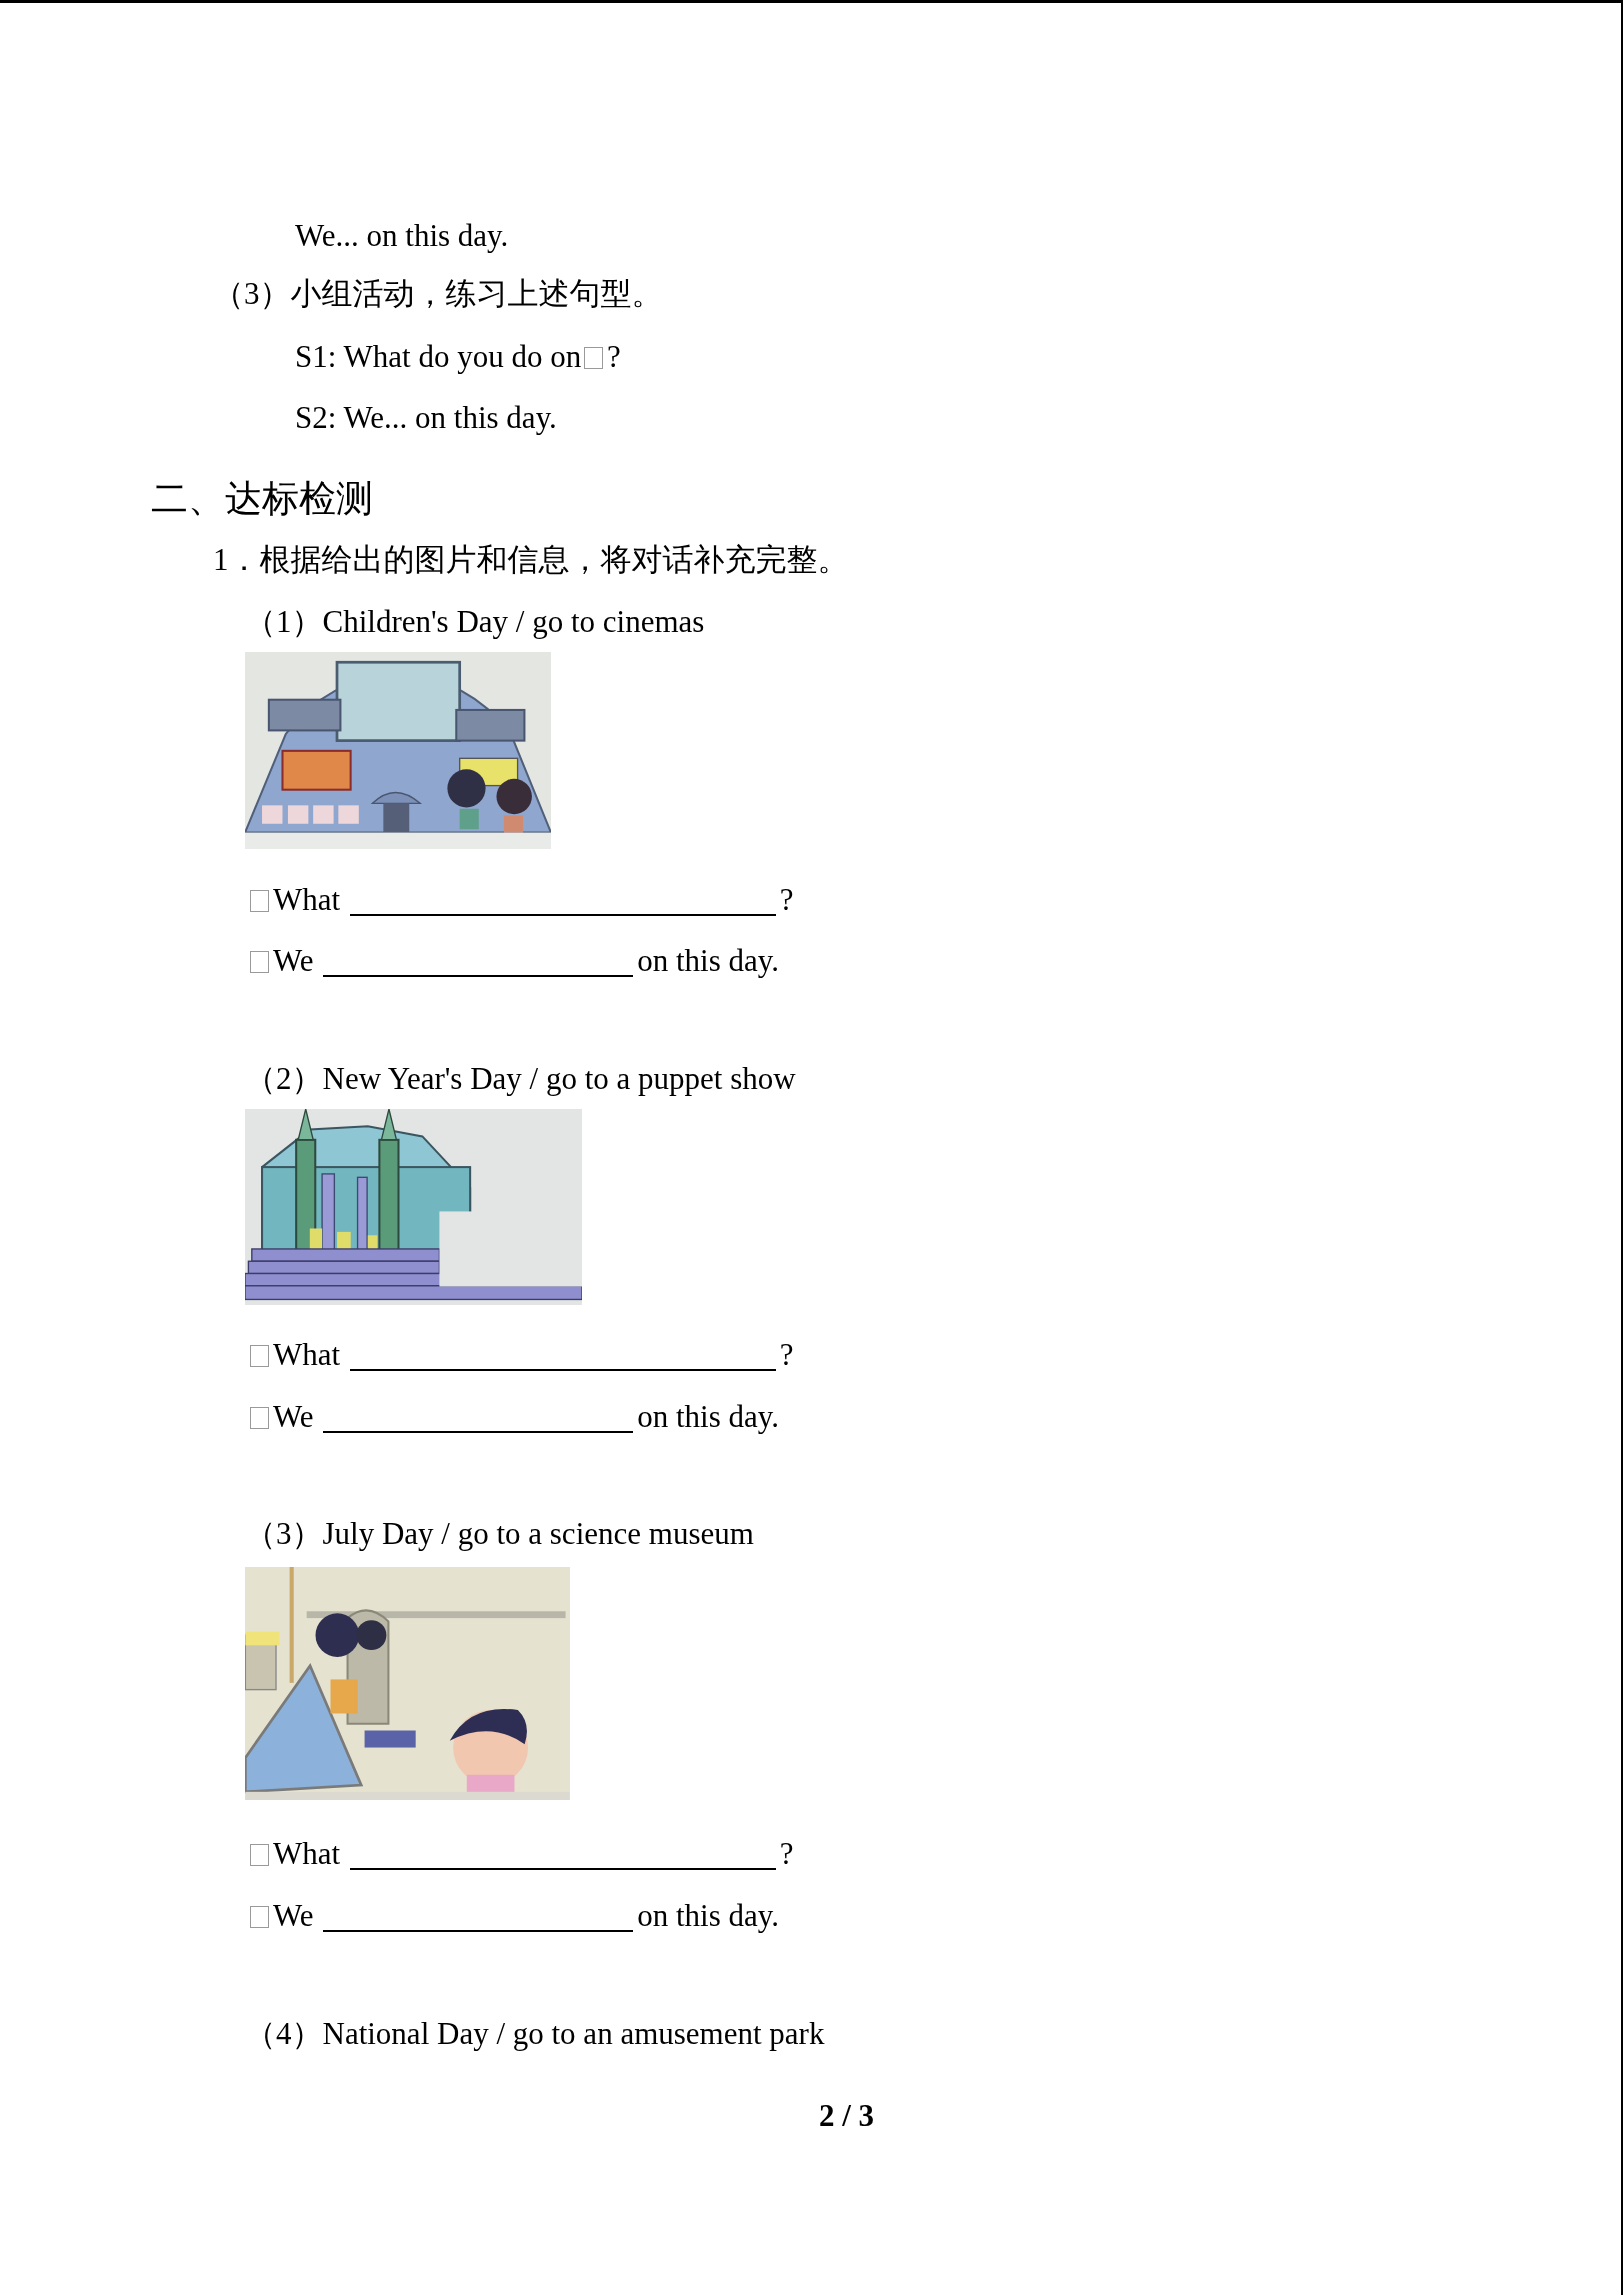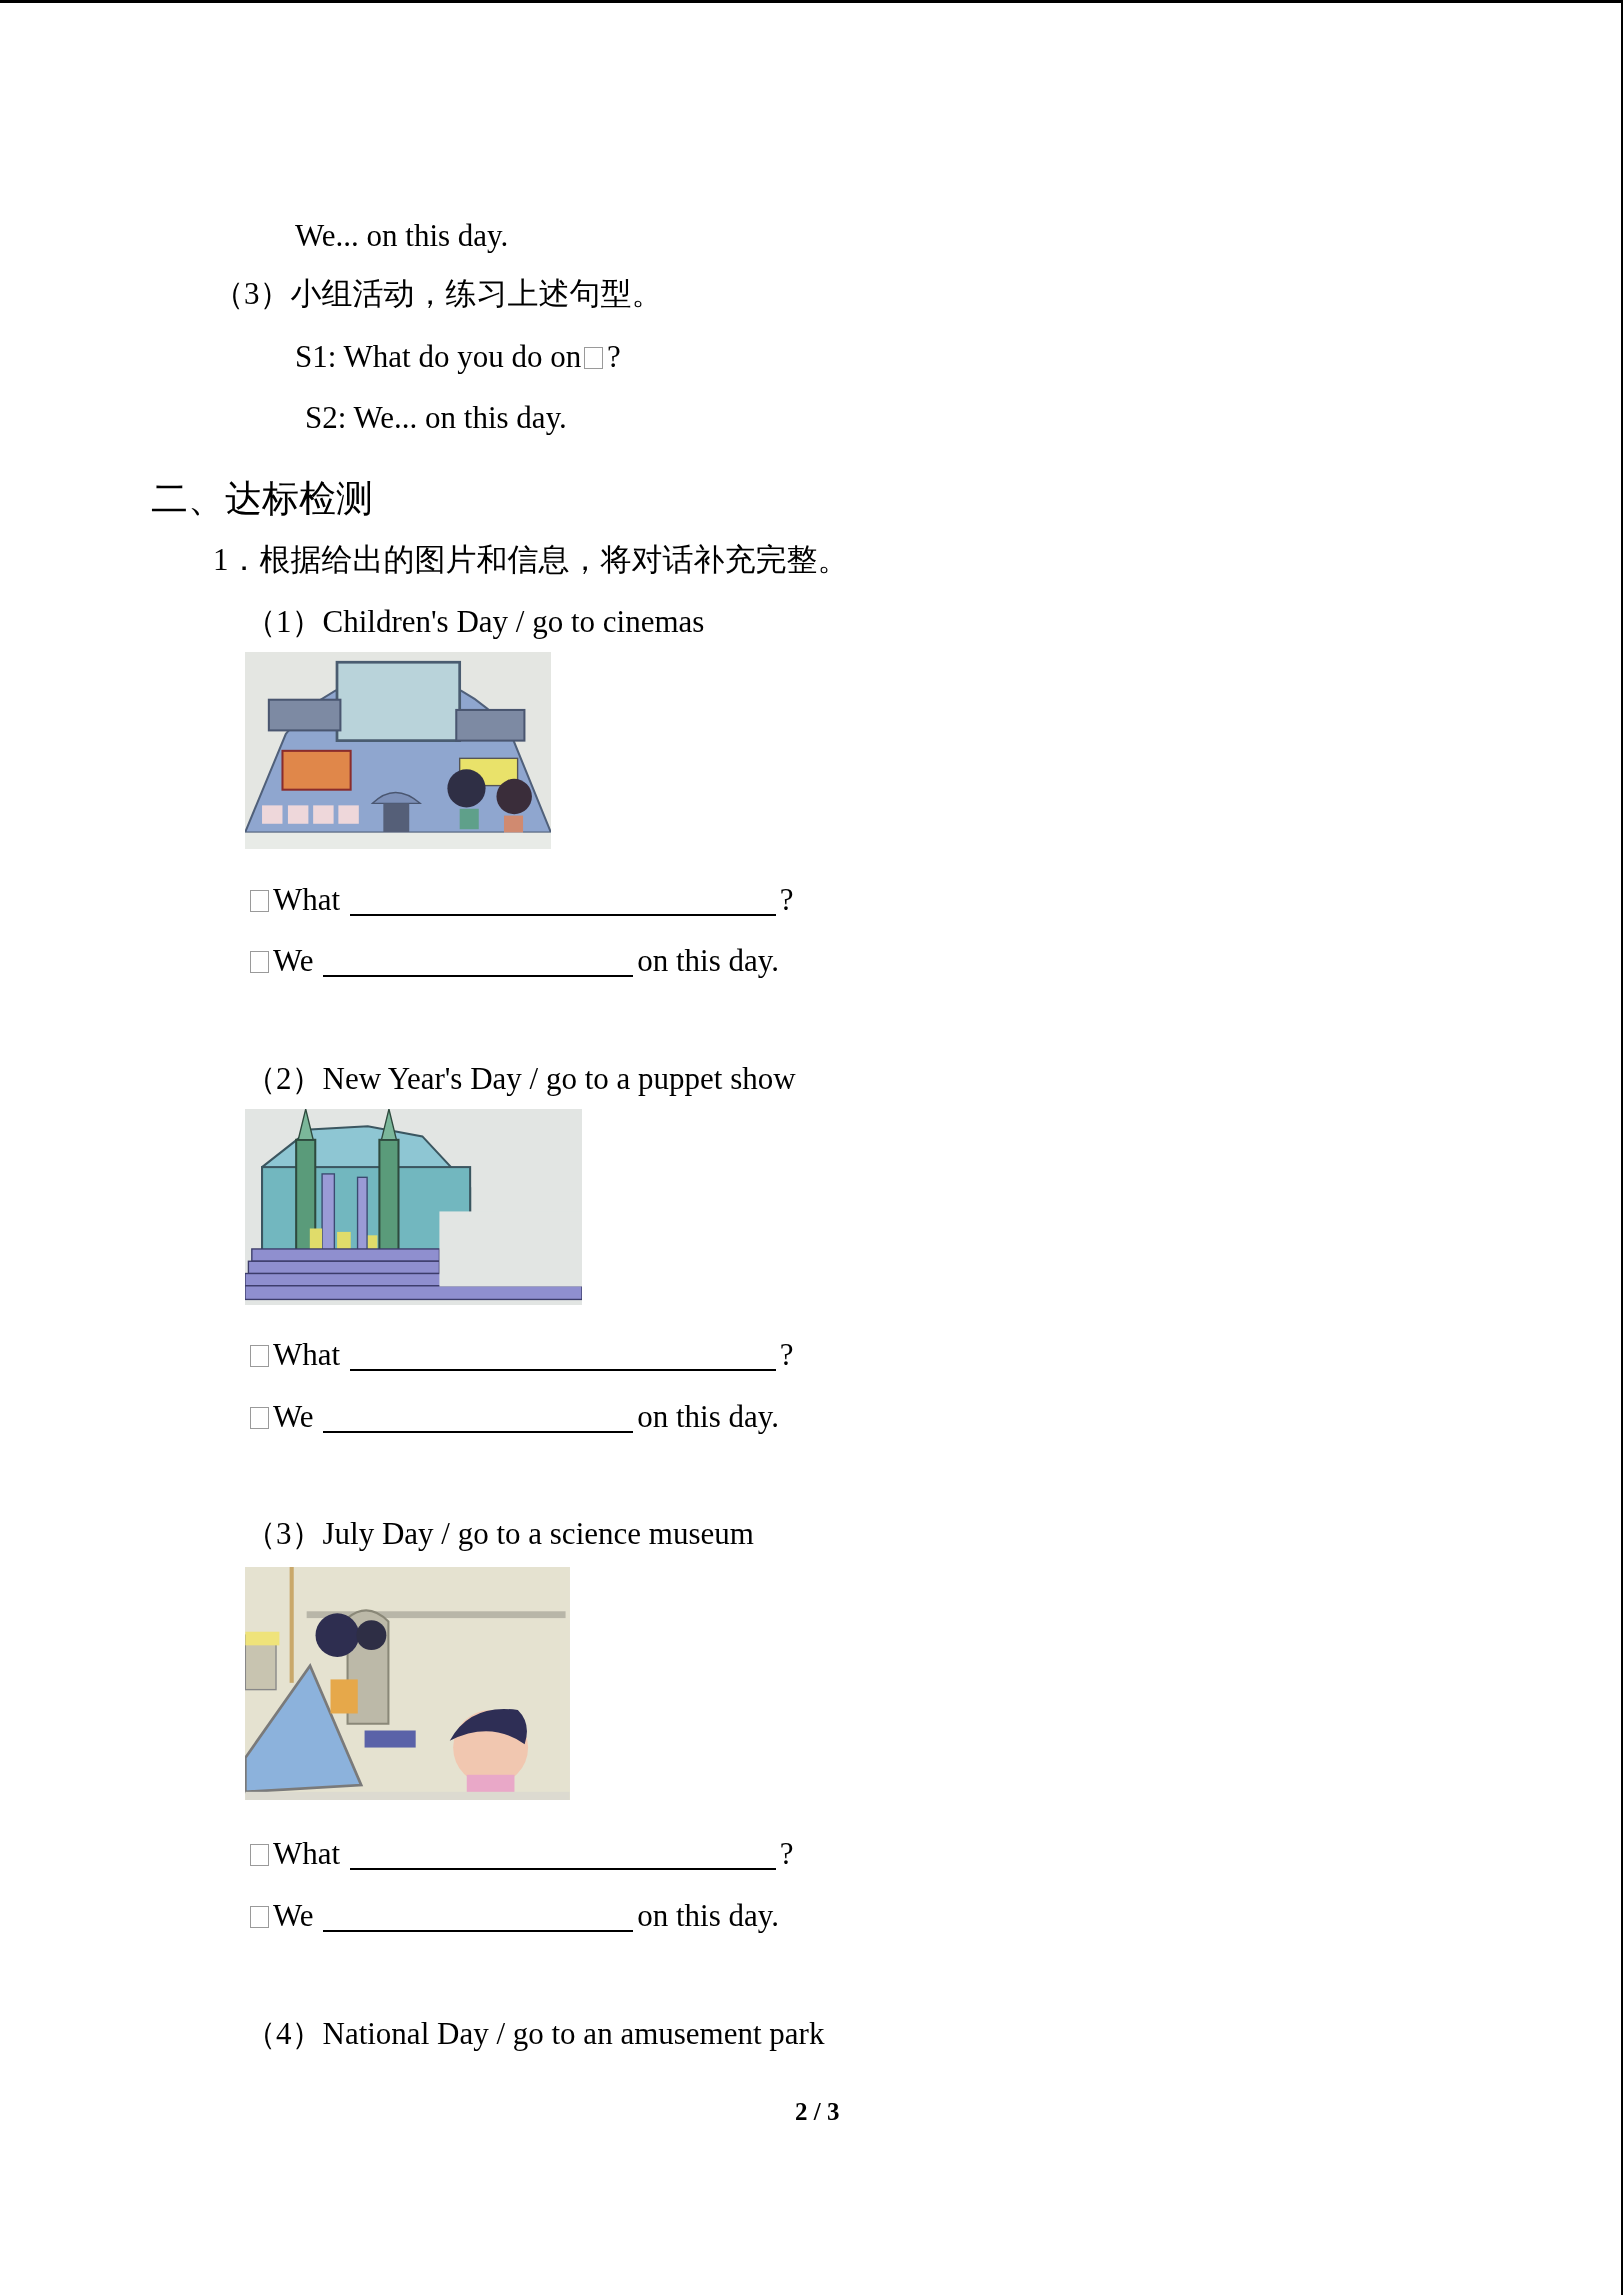--- a/index.html
+++ b/index.html
@@ -6,34 +6,34 @@
   body { width:1623px; height:2295px; position:relative; overflow:hidden;
          font-family:"Liberation Serif","DejaVu Serif",serif; color:#000; }
   .frame-top { position:absolute; left:0; top:0; width:1623px; height:2.7px; background:#000; }
   .frame-right { position:absolute; right:0; top:0; width:2px; height:2295px; background:#000; }
   .t { position:absolute; white-space:nowrap; font-size:31px; line-height:38px; }
   .h2 { font-size:37px; line-height:44px; }
   .box { display:inline-block; width:19px; height:22px; border:1.4px solid #9a9a9a; box-sizing:border-box;
          vertical-align:-2px; margin-right:4.1px; }
   .blank { display:inline-block; border-bottom:2px solid #000; height:27px; vertical-align:-5.5px; margin:0 4.1px 0 9.5px; }
   .pic { position:absolute; overflow:hidden; }
-  .pagenum { position:absolute; font-size:25px; font-weight:bold; white-space:nowrap; }
+  .pagenum { position:absolute; font-size:31px; font-weight:bold; white-space:nowrap;margin-left:24px; }
 </style>
 </head>
 <body>
 
 <div class="frame-top"></div>
 <div class="frame-right"></div>
 
 <div class="t" style="left:295px;top:217px;">We... on this day.</div>
 <div class="t" style="left:213px;top:275px;text-align:right;">（3）小组活动，练习上述句型。</div>
 <div class="t" style="left:295px;top:338px;">
   <span>S1: What do you do on</span><span class="box" style="margin-left:2.7px;"></span><span>?</span>
 </div>
-<div class="t" style="left:305px;top:399px;">S2: We... on this day.</div>
+<div class="t" style="left:295px;top:399px;">S2: We... on this day.</div>
 
 <div class="t h2" style="left:151px;top:457px;margin-top:20px;">二、达标检测</div>
 <div class="t" style="left:213px;top:541px;">1．根据给出的图片和信息，将对话补充完整。</div>
 
 <div class="t" style="left:245px;top:603px;">（1）Children's Day / go to cinemas</div>
 <div class="pic" style="left:245px;top:652px;width:306px;height:197px;background:#e4e6e2;">
   <svg width="306" height="197" viewBox="0 0 449 289">
     <path d="M0 265 L60 120 Q120 40 224 30 Q330 40 390 120 L449 265 Z" fill="#8fa6cf" stroke="#50607a" stroke-width="3"></path>
     <rect x="135" y="15" width="180" height="115" fill="#b9d3da" stroke="#4a5c70" stroke-width="4"></rect>
     <rect x="35" y="70" width="105" height="45" fill="#7d8aa3" stroke="#4a5670" stroke-width="3"></rect>

